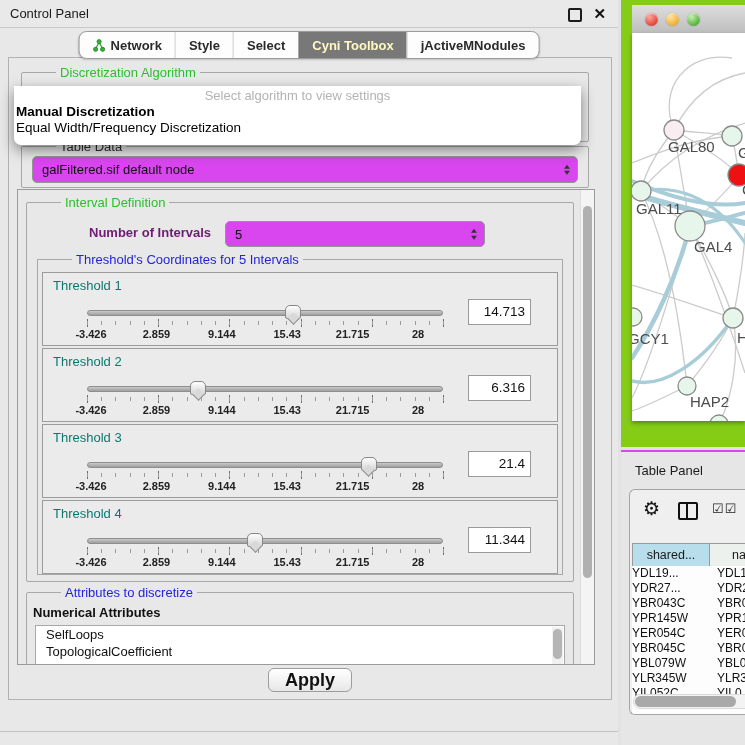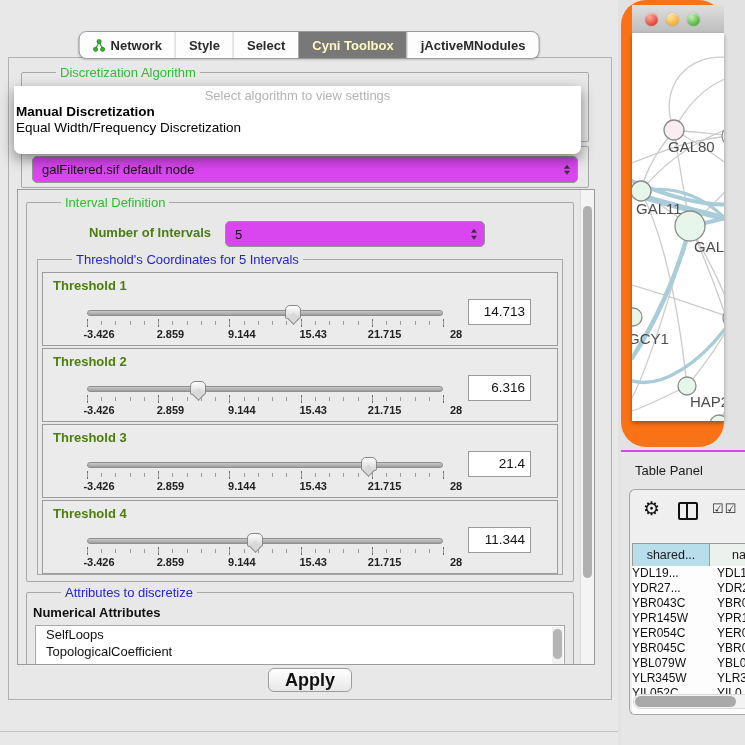--- a/index.html
+++ b/index.html
@@ -28,71 +28,71 @@
   .group{position:absolute;border:1px solid #a8a8a8;border-radius:2px;}
   .group-legend{position:absolute;top:-8px;left:8px;background:#e8e8e8;padding:0 4px;font-size:13px;white-space:nowrap;margin-left:26px;}
   .lg-green{color:#2dbe2d;}
   .lg-blue{color:#2323dd;}
   .lg-dark{color:#2e2e2e;}
 
   #algo-group{left:12px;top:14px;width:566px;height:68px;}
   .algo-combo{position:absolute;left:10px;right:10px;top:24px;height:25px;background:#ffffff;border:1px solid #8f8f8f;border-radius:5px;box-shadow:0 0 0 3px #79aede;}
 
   
-  #algo-popup{position:absolute;left:5px;top:28px;width:567px;background:#ffffff;border-radius:0 0 7px 7px;box-shadow:0 5px 14px rgba(0,0,0,0.45);z-index:40;padding-bottom:18px;}
+  #algo-popup{position:absolute;left:5px;top:28px;width:567px;background:#ffffff;border-radius:0 0 7px 7px;box-shadow:0 5px 14px rgba(0,0,0,0.45);z-index:40;padding-bottom:9px;}
   .popup-hint{height:16px;line-height:16px;text-align:center;color:#b3b3b3;font-size:13px;padding-top:2px;}
   .popup-opt{height:16px;line-height:16px;font-size:13.5px;color:#000;padding-left:2px;white-space:nowrap;}
   .popup-opt.selected{font-weight:bold;}
 
   #tabledata-group{left:12px;top:88px;width:566px;height:40px;}
 
   .combo{position:absolute;background:#d946ef;border:1px solid #949494;border-radius:5px;}
   .combo .combo-text{position:absolute;left:9px;top:0;bottom:0;font-size:13px;color:#111;display:flex;align-items:center;white-space:nowrap;}
   .stepper{position:absolute;right:7px;top:50%;transform:translateY(-50%);display:flex;flex-direction:column;gap:2.5px;}
   .stepper i{display:block;width:0;height:0;border-left:3.5px solid transparent;border-right:3.5px solid transparent;}
   .stepper .up{border-bottom:4.5px solid #333;}
   .stepper .down{border-top:4.5px solid #333;}
   .td-combo{left:10px;right:10px;top:9px;height:25px;}
 
   
   #scrollpane{position:absolute;left:8px;top:131px;width:576px;height:474px;border:1px solid #9b9b9b;background:#e8e8e8;overflow:hidden;}
   .sb-v{position:absolute;right:0;top:0;bottom:0;width:13px;background:#f4f4f4;border-left:1px solid #dcdcdc;}
   .sb-v .thumb{position:absolute;left:2px;width:9px;top:16px;height:372px;border-radius:5px;background:#b0b0b0;}
 
   #interval-group{left:8px;top:12px;width:546px;height:378px;}
-  .noi-label{position:absolute;left:62px;top:22px;font-size:13px;font-weight:bold;color:#4d7c0f;}
+  .noi-label{position:absolute;left:62px;top:22px;font-size:13px;font-weight:bold;color:#701a75;}
   .noi-combo{left:198px;top:18px;width:258px;height:24px;}
 
   #thresholds-group{position:absolute;left:10px;top:56px;width:524px;height:314px;border:1px solid #a8a8a8;}
   #thresholds-list{position:absolute;left:4px;right:4px;top:12px;}
   .threshold-panel{position:relative;height:72px;margin-bottom:2px;border:1px solid #9b9b9b;background:#ebebeb;}
-  .th-label{position:absolute;left:10px;top:5px;font-size:13px;font-weight:bold;color:#4d7c0f;}
+  .th-label{position:absolute;left:10px;top:5px;font-size:13px;font-weight:normal;color:#0f766e;}
   .slider{position:absolute;left:44px;top:32px;width:356px;height:34px;}
   .track{position:absolute;left:0;right:0;top:5px;height:4px;border:1px solid #8e8e8e;border-radius:3px;background:linear-gradient(#cacaca,#9e9e9e);}
   .handle{position:absolute;top:0;width:14px;height:12px;margin-left:-7px;background:linear-gradient(#fefefe,#d6d6d6);border:1px solid #888;border-radius:5px 5px 2px 2px;z-index:3;}
   .handle::after{content:"";position:absolute;left:2.2px;bottom:-4.6px;width:8px;height:8px;background:#d9d9d9;border-right:1px solid #888;border-bottom:1px solid #888;transform:rotate(45deg);}
   .tickrow{position:absolute;left:0;top:14px;width:357px;height:8px;}
   .tickrow .majors{position:absolute;left:0;top:0;width:100%;height:8px;background:repeating-linear-gradient(to right,#6d6d6d 0 1px,transparent 1px 71.2px);}
   .tickrow .minors{position:absolute;left:0;top:2px;width:100%;height:4px;background:repeating-linear-gradient(to right,#9a9a9a 0 1px,transparent 1px 14.24px);}
-  .labelrow{position:absolute;left:12px;top:23px;width:357px;height:12px;}
+  .labelrow{position:absolute;left:4px;top:23px;width:327px;height:12px;}
   .labelrow span{position:absolute;transform:translateX(-50%);font-size:11px;font-weight:bold;color:#222;white-space:nowrap;}
   .value-box{position:absolute;right:26px;top:26px;width:56px;height:24px;background:#fff;border:1px solid #9a9a9a;font-size:13.5px;color:#111;text-align:right;line-height:24px;padding-right:5px;}
 
   #attrs-group{left:8px;top:402px;width:546px;height:92px;}
   .attrs-subtitle{position:absolute;left:6px;top:12px;font-size:13px;font-weight:bold;color:#111;}
   .listbox{position:absolute;left:8px;top:32px;width:528px;height:52px;background:#fff;border:1px solid #a8a8a8;overflow:hidden;}
   .list-item{height:17px;line-height:17px;padding-left:10px;font-size:13px;color:#111;white-space:nowrap;}
   .list-sb{position:absolute;right:1px;top:1px;width:11px;height:50px;background:#f1f1f1;}
   .list-sb .thumb{position:absolute;left:1px;top:2px;width:9px;height:30px;border-radius:5px;background:#b5b5b5;}
 
   .apply-row{position:absolute;left:0;right:0;top:610px;text-align:center;}
   .apply-btn{display:inline-block;height:22px;line-height:22px;padding:0 16px;background:linear-gradient(#ffffff,#e7e7e7);border:1px solid #9c9c9c;border-radius:6px;font-size:18px;font-weight:bold;color:#111;}
 
   
-  .net-window{position:absolute;left:621px;top:0;width:103px;height:447px;background:#f97316;border-radius:25px;}
+  .net-window{position:absolute;left:621px;top:0;width:124px;height:447px;background:#84cc16;}
   .net-titlebar{position:absolute;left:11px;top:5px;right:0;height:28px;background:linear-gradient(#dedede,#bdbdbd);border-bottom:1px solid #8c8c8c;display:flex;align-items:center;padding-left:13px;gap:8px;}
   .light{width:13px;height:13px;border-radius:50%;box-shadow:inset 0 1px 1px rgba(255,255,255,0.6),0 0 1px rgba(0,0,0,0.5);}
   .light.red{background:radial-gradient(circle at 35% 30%,#ffa79c,#e1453a 70%);}
   .light.yellow{background:radial-gradient(circle at 35% 30%,#ffe4a0,#efaf35 70%);}
   .light.green{background:radial-gradient(circle at 35% 30%,#c4f0b0,#55b43c 70%);}
   .net-canvas{position:absolute;left:11px;top:33px;right:0;height:388px;background:#ffffff;overflow:hidden;box-shadow:0 2px 4px rgba(0,0,0,0.35);}
 
   
   .table-window{position:absolute;left:621px;top:450px;width:124px;height:295px;background:#e6e6e6;border-top:2px solid #d946ef;}
   .tp-title{position:absolute;left:14px;top:11px;font-size:13px;color:#1b1b1b;}
@@ -110,20 +110,25 @@
   .tp-c2{padding-left:9px;white-space:nowrap;}
   .tp-hscroll{position:absolute;left:3px;right:8px;top:204px;height:13px;background:#f3f3f3;border:1px solid #dadada;border-radius:7px;}
   .tp-hscroll .thumb{position:absolute;left:1px;top:1px;bottom:1px;width:86%;border-radius:6px;background:#a9a9a9;}
 </style>
 </head>
 <body>
 
 <div id="stage">
 
   <div class="control-panel">
+    <div class="cp-titlebar">
+      <span class="cp-title">Control Panel</span>
+      <span class="float-btn"></span>
+      <span class="close-btn">✕</span>
+    </div>
 
     <div class="tabbar top">
         <div class="tab">
           <span class="tabicon">
             <svg width="13" height="13" viewBox="0 0 13 13">
               <line x1="6.5" y1="3" x2="3" y2="10" stroke="#2fa12f" stroke-width="1.2"></line>
               <line x1="6.5" y1="3" x2="10" y2="10" stroke="#2fa12f" stroke-width="1.2"></line>
               <circle cx="6.5" cy="2.6" r="2.1" fill="#38b038" stroke="#1d7a1d" stroke-width="0.7"></circle>
               <circle cx="3" cy="10.3" r="2.1" fill="#38b038" stroke="#1d7a1d" stroke-width="0.7"></circle>
               <circle cx="10" cy="10.3" r="2.1" fill="#38b038" stroke="#1d7a1d" stroke-width="0.7"></circle>

